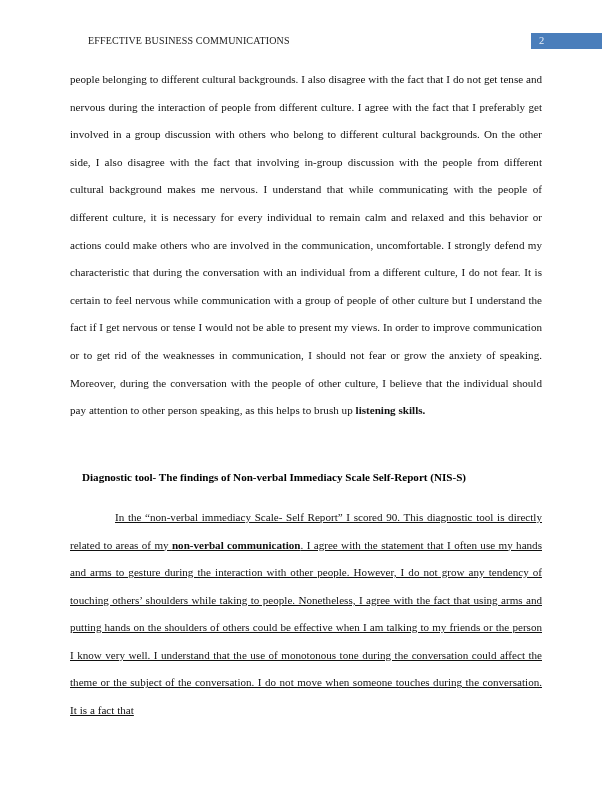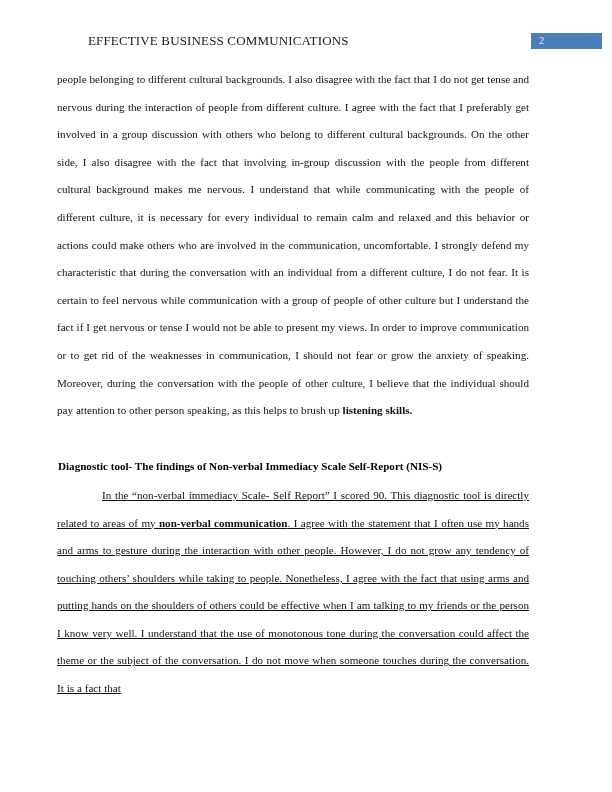--- a/index.html
+++ b/index.html
@@ -29,21 +29,21 @@
     position: absolute;
     left: 0;
     top: 0;
     width: 612px;
     height: 62px;
   }
   .header-title {
     position: absolute;
     left: 88px;
     top: 34px;
-    font-size: 13px;
+    font-size: 10px;
     letter-spacing: 0.15px;
     line-height: 14px;
     white-space: nowrap;
     color: #1a1a1a;
   }
   .page-number-badge {
     position: absolute;
     left: 531px;
     top: 33px;
     width: 71px;
@@ -55,41 +55,41 @@
     left: 8px;
     top: 1px;
     font-size: 10.5px;
     line-height: 14px;
     color: #e9eff7;
   }
 
   
   .body-block {
     position: absolute;
-    left: 57px;
+    left: 70px;
     top: 66px;
     width: 472px;
   }
 
   p.para {
     margin: 0;
     font-size: 11.1px;
     line-height: 27.6px;
     text-align: justify;
     text-justify: inter-word;
     color: #111111;
     word-spacing: 0.1px;
   }
   p.para.indent-first {
     text-indent: 45px;
     text-decoration: underline;
   }
 
   h2.section-heading {
-    margin: 1px;
+    margin: 12px;
     font-size: 11.1px;
     line-height: 27.6px;
     font-weight: bold;
     text-align: left;
     color: #000000;
   }
   .gap-before-heading { height: 27.6px; }
 
   b, strong { font-weight: bold; }
 </style>

